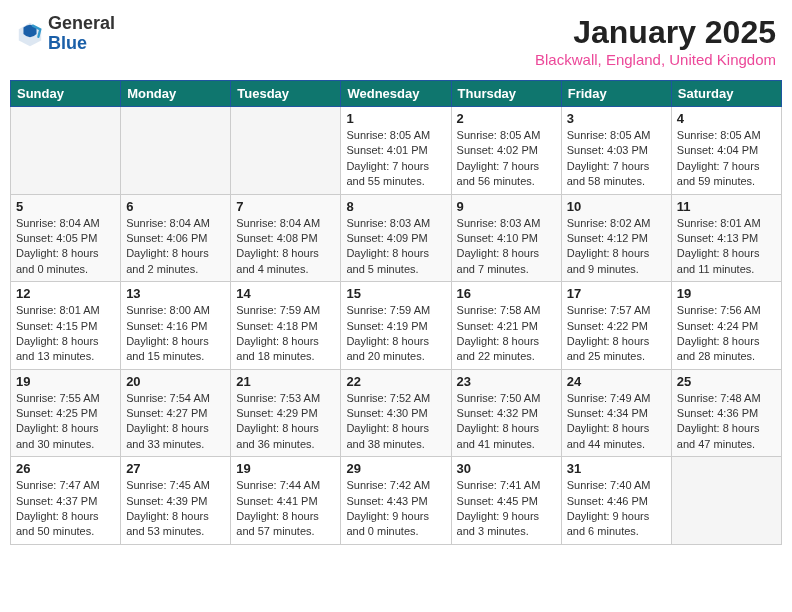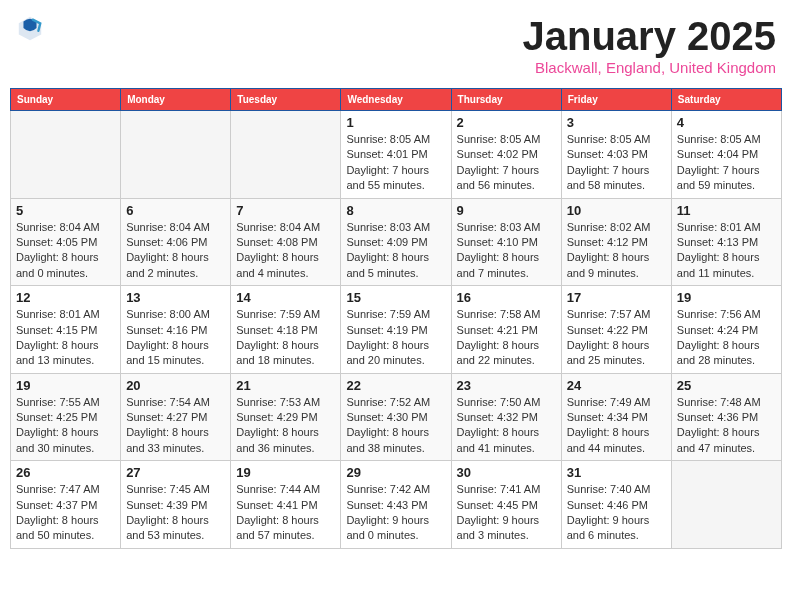--- a/index.html
+++ b/index.html
@@ -30,39 +30,39 @@
     .logo-blue { color: #1a5fa8; }
     .logo-icon {
       width: 28px;
       height: 28px;
       margin-right: 4px;
     }
     .title-area {
       text-align: right;
     }
     .month-title {
-      font-size: 40px;
+      font-size: 32px;
       font-weight: bold;
       color: #222;
     }
     .location-title {
       font-size: 15px;
       color: #ec4899;
     }
     .calendar {
       width: 100%;
       border-collapse: collapse;
       border: 1px solid #ccc;
     }
     .calendar th {
-      background-color: #ef4444;
+      background-color: #0f766e;
       color: #fff;
       text-align: left;
       padding: 5px 6px;
-      font-size: 10px;
+      font-size: 13px;
       border: 1px solid #1e55a0;
     }
     .calendar td {
       vertical-align: top;
       border: 1px solid #ccc;
       padding: 4px 5px;
       width: 110px;
       min-height: 70px;
       font-size: 10px;
       color: #333;
@@ -93,20 +93,24 @@
 </head>
 <body>
 
 <div class="header-area">
   <div class="logo-area">
     <svg class="logo-icon" viewBox="0 0 30 30">
       <polygon points="15,3 27,10 27,22 15,28 3,22 3,10" fill="#1a5fa8" opacity="0.15"></polygon>
       <path d="M8 8 Q15 2 22 8 L22 15 Q15 22 8 15 Z" fill="#1a5fa8"></path>
       <path d="M18 6 L26 10 L24 18" fill="none" stroke="#3399cc" stroke-width="2.5" stroke-linecap="round"></path>
     </svg>
+    <div class="logo-text">
+      <div class="logo-general">General</div>
+      <div class="logo-blue">Blue</div>
+    </div>
   </div>
   <div class="title-area">
     <div class="month-title">January 2025</div>
     <div class="location-title">Blackwall, England, United Kingdom</div>
   </div>
 </div>
 
 <table class="calendar">
   <thead>
     <tr id="header-row">

